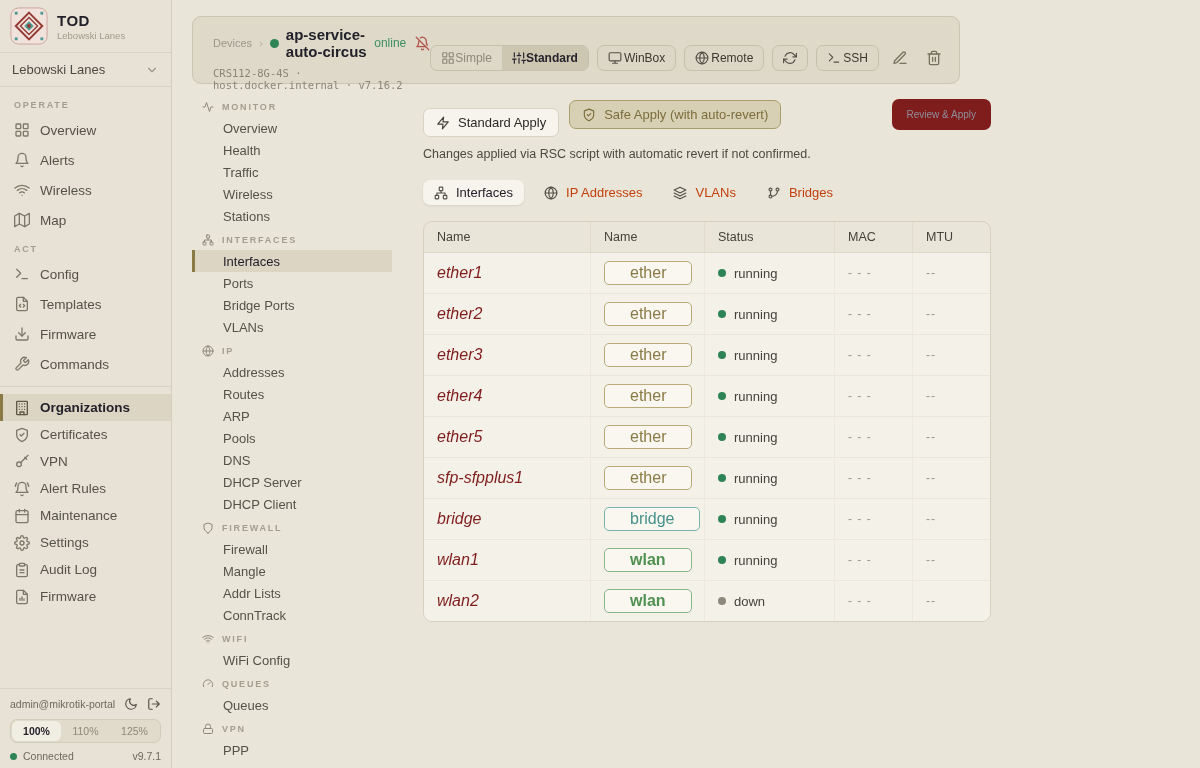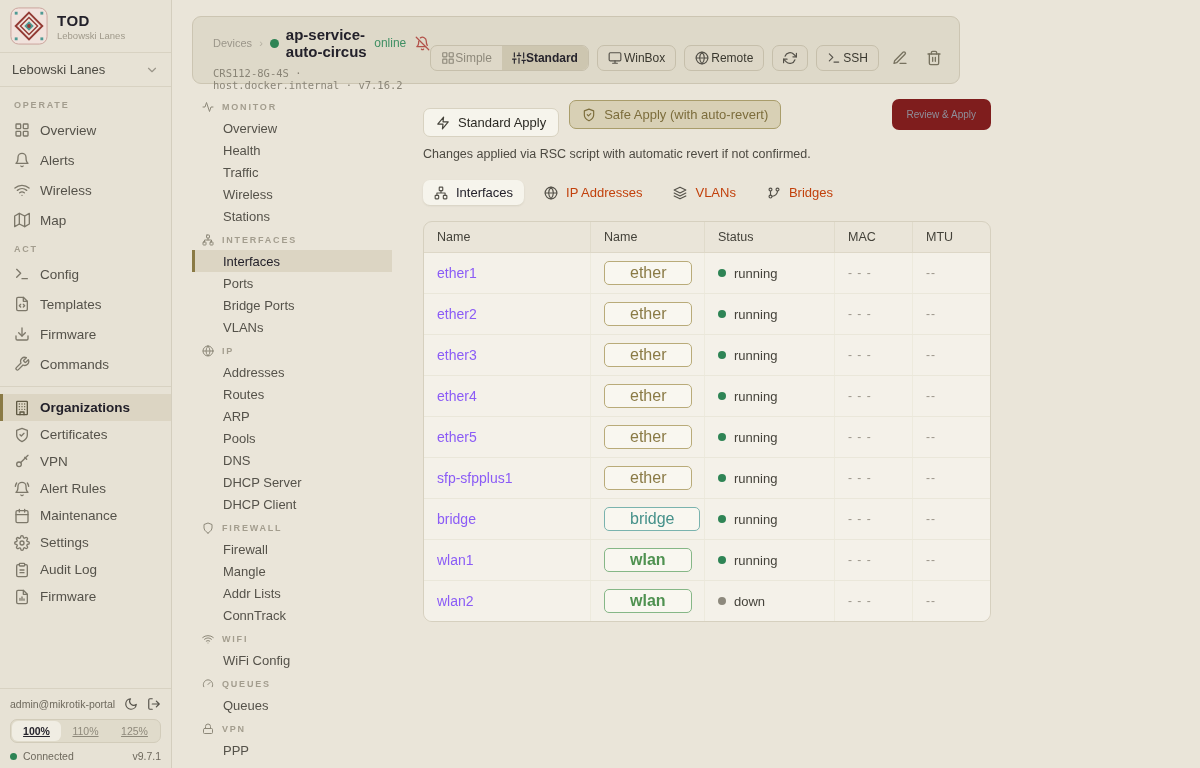--- a/index.html
+++ b/index.html
@@ -34,21 +34,21 @@
   .nav-item .ico { color:#7d786a; }
   .nav-item.active { background:#dcd5c3; border-left-color:#8a7a45; color:#23212a; font-weight:700; }
   .nav-item.active .ico { color:#5f5943; }
   .nav-item-b { padding:5.5px 11px; }
   .nav-divider { height:1px; background:#d8d2c2; margin:7px 0; }
   .side-footer { border-top:1px solid #d8d2c2; padding:8px 10px 6px; }
   .footer-row { display:flex; align-items:center; gap:9px; }
   .footer-email { flex:1; font-size:10.5px; color:#6e695d; white-space:nowrap; overflow:hidden; }
   .fbtn { color:#55524a; cursor:pointer; }
   .zoom-seg { display:flex; margin:8px 0 7px; background:#e0dbcb; border:1px solid #d2ccba; border-radius:7px; padding:1px; }
-  .zoom-opt { flex:1; text-align:center; padding:4px 0; font-size:10.5px; color:#8e897b; border-radius:6px; cursor:pointer;text-decoration:underline; }
+  .zoom-opt { flex:1; text-align:center; padding:4px 0; font-size:10.5px; color:#8e897b; border-radius:6px; cursor:pointer; }
   .zoom-opt.active { background:#f0ede3; color:#26242c; font-weight:700; }
   .status-row { display:flex; align-items:flex-end; justify-content:space-between; font-size:10.5px; color:#6e695d; }
   .conn { display:flex; align-items:center; gap:6px; }
   .conn .dot { width:7px; height:7px; }
 
   
   .main { flex:1; padding:16px 0 0 20px; }
   .device-card { width:768px; height:68px; background:#ded9c9; border:1px solid #ccc5b2; border-radius:9px; padding:9px 12px 11px 20px; display:flex; justify-content:space-between; align-items:flex-start; }
   .crumb-row { display:flex; align-items:center; gap:7px; }
   .crumb { font-size:11px; color:#9b968a; cursor:pointer; }
@@ -89,21 +89,21 @@
   .table { margin-top:16px; border:1px solid #d6d0bf; border-radius:9px; overflow:hidden; }
   .thead, .trow { display:grid; grid-template-columns:166px 114px 130px 78px 1fr; }
   .th { padding:8px 13px; font-size:12.5px; color:#44423a; }
   .th + .th { border-left:1px solid #e0dbcb; }
   .tbody { background:#f4f1e9; }
   .thead { border-bottom:1px solid #ddd7c7; }
   .trow { align-items:center; min-height:39px; }
   .trow + .trow { border-top:1px solid #eae7da; }
   .td { padding:8px 13px; display:flex; align-items:center; }
   .td + .td { border-left:1px solid #edeadd; align-self:stretch; }
-  .name-cell { font-size:14px; color:#8b5cf6; }
+  .name-cell { font-size:16px; color:#7f1d1d;font-style:italic; }
   .badge { display:inline-block; padding:2px 25px; font-size:16px; border:1px solid; border-radius:5px; background:#f9f7f0; }
   .badge-ether { color:#8a7a45; border-color:#b9ab79; }
   .badge-bridge { color:#46918a; border-color:#7ab3ae; }
   .badge-wlan { color:#4f9150; border-color:#86b787;font-weight:bold; }
   .status-cell { gap:8px; font-size:13px; color:#45433b; }
   .mac-cell, .mtu-cell { font-size:12px; color:#9b968a; letter-spacing:1px; }
 </style>
 </head>
 <body>
 

